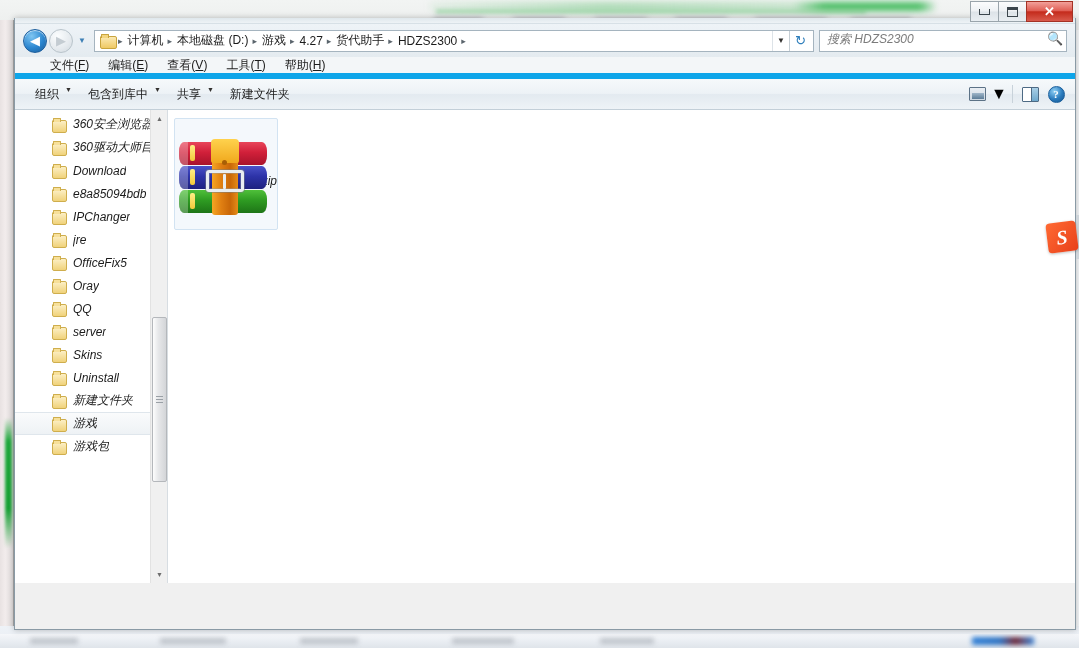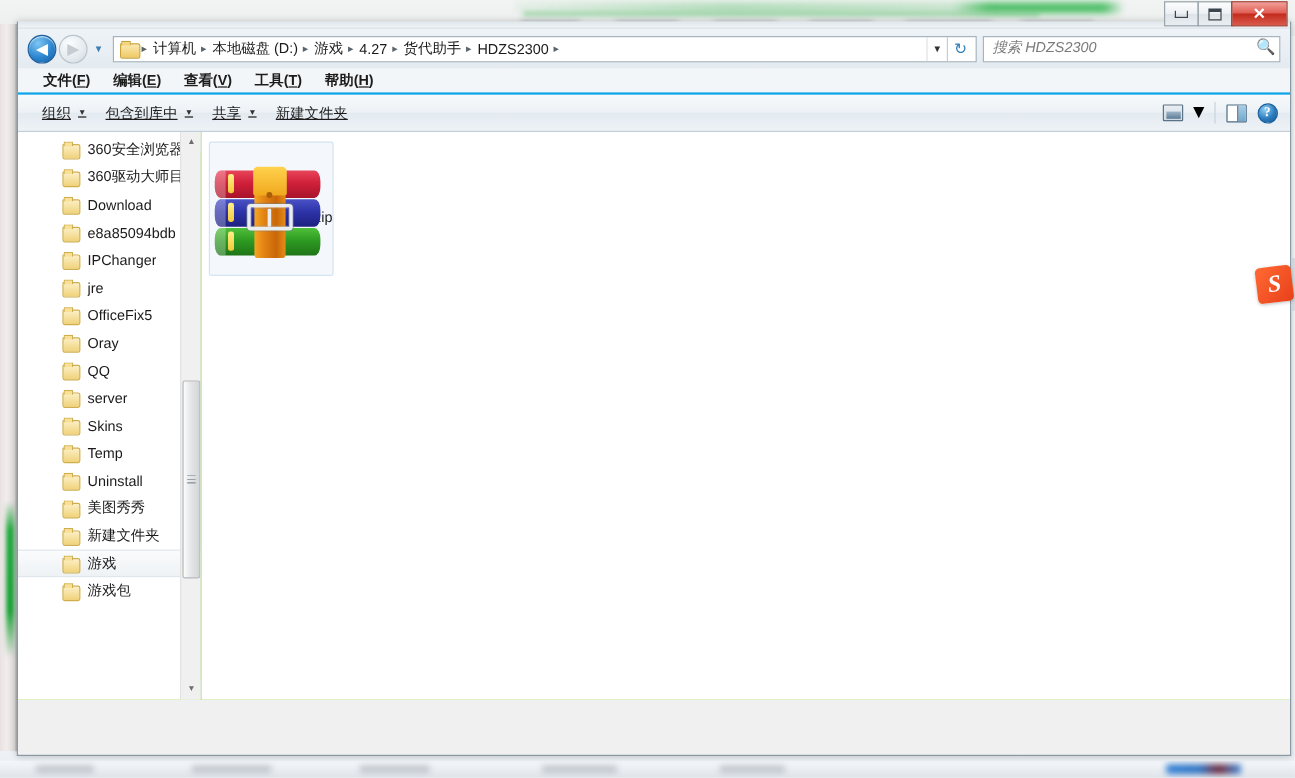--- a/index.html
+++ b/index.html
@@ -187,43 +187,42 @@
     width: 16px; height: 16px; flex: none;
     display: flex; align-items: center; justify-content: center;
     color: #2d73b5; font-size: 13px;
   }
 
   
   #menubar {
     position: absolute; left: 0; top: 39px; right: 0; height: 22px;
     display: flex; align-items: center;
     background: #f3f6f8;
-    border-bottom: 2px solid #0ea5e9;
-    padding-left: 12px;
-    font-weight: bold;
+    border-bottom: 6px solid #0ea5e9;
+    padding-left: 26px;
   }
   .menu-item {
     font-size: 12px; color: #1c1c1c;
     padding: 2px 10px 2px 9px;
     cursor: default; white-space: nowrap;
   }
   .menu-item u { text-decoration: underline; }
 
   
   #cmdbar {
     position: absolute; left: 0; top: 61px; right: 0; height: 31px;
     display: flex; align-items: center;
     background: linear-gradient(to bottom,#f6f9fb 0%,#edf2f6 48%,#e3eaf0 52%,#eef3f7 100%);
     border-bottom: 1px solid #c3cfd8;
     padding: 0 6px 0 12px;
   }
   .cmd {
     font-size: 12px; color: #1b1b1b;
-    padding: 4px 8px; display: flex; align-items: center; gap: 6px;
-    cursor: default; white-space: nowrap; text-decoration: underline;
+    padding: 4px 8px; display: flex; align-items: flex-start; gap: 6px;
+    cursor: default; white-space: nowrap;
   }
   .cmd .dn { font-size: 7px; color: #33312f; }
   .cmd-spacer { flex: 1; }
   .cmd-ico {
     width: 26px; height: 22px; display: flex; align-items: center; justify-content: center;
     cursor: default;
   }
   .view-ico {
     width: 17px; height: 14px; position: relative;
     background: linear-gradient(to bottom,#e9eef3,#cfd9e2);
@@ -249,21 +248,22 @@
     color: #fff; font-size: 11px; font-weight: bold;
     display: flex; align-items: center; justify-content: center;
     font-family: "Liberation Serif", serif;
   }
   .sep-v { width:1px; height:18px; background:#c8d2da; margin:0 4px; }
 
   
   #main {
     position: absolute; left: 0; top: 92px; right: 0; bottom: 46px;
     display: flex;
-    background: #84cc16;
+    background: #0c4a6e;
+    font-style: italic;
   }
   #navpane {
     width: 152px; flex: none; position: relative;
     background: #fff;
     overflow: hidden;
   }
   .tree { padding-top: 3px; }
   .tree-item {
     height: 23px; display: flex; align-items: center;
     padding-left: 36px; gap: 6px;
@@ -641,29 +641,21 @@
         <div class="tree-item">
           <span class="fico"></span>
           <span class="tlabel">server</span>
         </div>
         <div class="tree-item">
           <span class="fico"></span>
           <span class="tlabel">Skins</span>
         </div>
         <div class="tree-item">
           <span class="fico"></span>
-          <span class="tlabel">Temp</span>
-        </div>
-        <div class="tree-item">
-          <span class="fico"></span>
           <span class="tlabel">Uninstall</span>
-        </div>
-        <div class="tree-item">
-          <span class="fico"></span>
-          <span class="tlabel">美图秀秀</span>
         </div>
         <div class="tree-item">
           <span class="fico"></span>
           <span class="tlabel">新建文件夹</span>
         </div>
         <div class="tree-item selected">
           <span class="fico"></span>
           <span class="tlabel">游戏</span>
         </div>
         <div class="tree-item">

